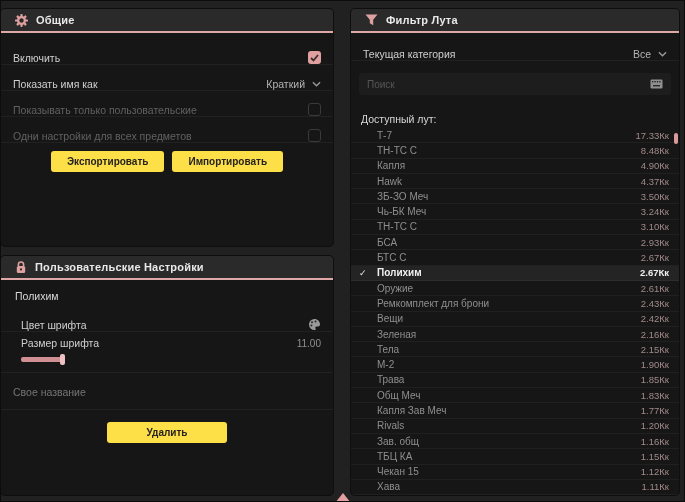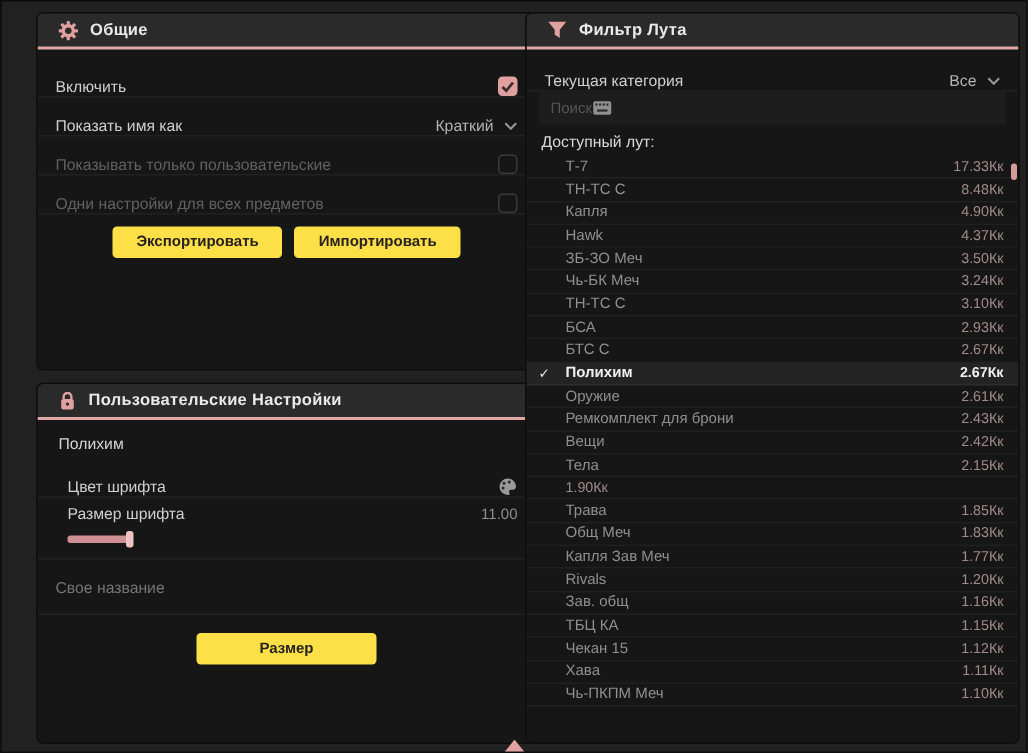--- a/index.html
+++ b/index.html
@@ -2,21 +2,21 @@
 <html><head>
 <meta charset="utf-8">
 <style>
   * { margin:0; padding:0; box-sizing:border-box; }
   html,body { background:#1e1e1e; }
   body { font-family:"Liberation Sans", sans-serif; }
   .screen {
     position:relative; width:685px; height:502px; background:#212121;
     overflow:hidden; border:1px solid #0c0c0c;
   }
-  .col-left { position:absolute; left:24px; top:8px; width:332px; }
+  .col-left { position:absolute; left:0; top:8px; width:332px; }
   .col-right { position:absolute; left:350px; top:8px; width:328px; }
   .panel { background:#161616; border-radius:4px; overflow:hidden; box-shadow:0 0 0 1px #0e0e0e; }
   .panel-head {
     height:24px; background:#2a2a2a; display:flex; align-items:center; gap:8px;
     padding:0 14px; border-bottom:2px solid #e0a7a7;
   }
   .panel-title { color:#e9e9e9; font-size:11px; font-weight:bold; letter-spacing:.2px; }
   .rows { padding:6px 0 0 0; }
   .row {
     display:flex; align-items:flex-end; justify-content:space-between;
@@ -46,22 +46,22 @@
   .slider { position:relative; margin-top:5px; width:100%; height:11px; }
   .slider-fill { position:absolute; left:0; top:3px; width:42px; height:5px; background:#cf8f93; border-radius:2px; }
   .slider-handle { position:absolute; left:39px; top:0; width:5px; height:11px; background:#eec2c2; border-radius:2px; }
   .input-row { padding:9px 12px; border-bottom:1px solid rgba(255,255,255,0.05); }
   .text-input { color:#5f5f5f; font-size:10.5px; background:transparent; border:none; width:100%;
     font-family:"Liberation Sans",sans-serif; }
   .del-row { display:flex; justify-content:center; padding:12px 0 14px 0; }
   .del-btn { min-width:120px; }
   
   .search-row {
-    margin:0 8px; background:#1d1d1d; border-radius:3px; height:22px;
-    display:flex; align-items:center; justify-content:flex-start; padding:0 8px;
+    margin:12px 8px; background:#1d1d1d; border-radius:3px; height:22px;
+    display:flex; align-items:center; justify-content:space-between; padding:0 8px;
   }
   .placeholder { color:#565656; font-size:10px; }
   .list-label { color:#d9d9d9; font-size:10.5px; padding:6px 10px 3px 10px; }
   .loot-list { position:relative; }
   .loot-row {
     display:flex; align-items:center; height:15.3px; padding:0 10px 0 8px;
     border-bottom:1px solid rgba(255,255,255,0.045);
   }
   .loot-row .chk { width:18px; color:#e6e6e6; font-size:9px; }
   .loot-row .nm { flex:1; color:#8f8f8f; font-size:10px; }
@@ -166,21 +166,21 @@
         </div>
         <div class="slider">
           <div class="slider-fill"></div>
           <div class="slider-handle"></div>
         </div>
       </div>
       <div class="input-row">
         <input class="text-input" placeholder="Свое название" style="">
       </div>
       <div class="del-row">
-        <button class="pbtn del-btn">Размер</button>
+        <button class="pbtn del-btn">Удалить</button>
       </div>
     </section>
   </div>
 
   <div class="col-right">
     <section class="panel" style="height:486px;">
       <div class="panel-head">
         <span>
           <svg width="13" height="12" viewBox="0 0 13 12">
             <path d="M0.5 0.5 h12 L8.2 5.8 v5.5 L4.8 9.2 V5.8 z" fill="#dfa0a0"></path>
@@ -281,25 +281,31 @@
             <span class="nm">Ремкомплект для брони</span>
             <span class="vl">2.43Кк</span>
           </div>
           <div class="loot-row">
             <span class="chk"></span>
             <span class="nm">Вещи</span>
             <span class="vl">2.42Кк</span>
           </div>
           <div class="loot-row">
             <span class="chk"></span>
+            <span class="nm">Зеленая</span>
+            <span class="vl">2.16Кк</span>
+          </div>
+          <div class="loot-row">
+            <span class="chk"></span>
             <span class="nm">Тела</span>
             <span class="vl">2.15Кк</span>
           </div>
           <div class="loot-row">
             <span class="chk"></span>
+            <span class="nm">М-2</span>
             <span class="vl">1.90Кк</span>
           </div>
           <div class="loot-row">
             <span class="chk"></span>
             <span class="nm">Трава</span>
             <span class="vl">1.85Кк</span>
           </div>
           <div class="loot-row">
             <span class="chk"></span>
             <span class="nm">Общ Меч</span>

